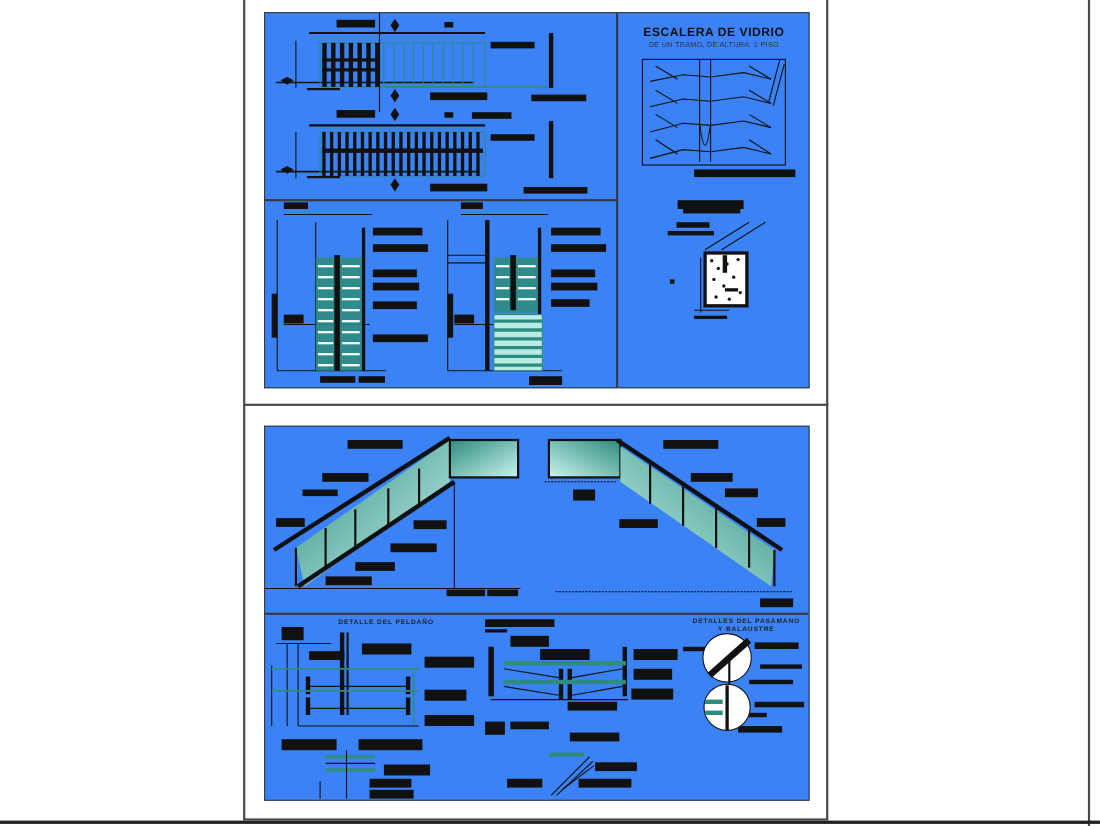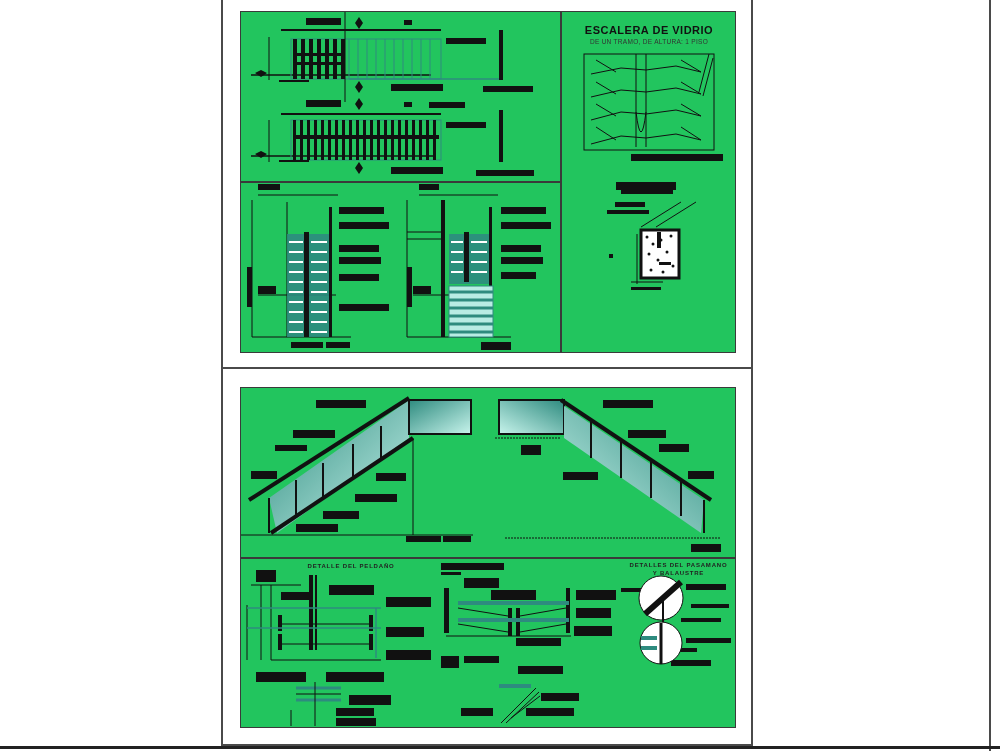--- a/index.html
+++ b/index.html
@@ -1,19 +1,19 @@
 <!DOCTYPE html>
 <html><head>
 <meta charset="utf-8">
 <style>
   html,body{margin:0;padding:0;background:#ffffff;}
   body{width:1000px;height:751px;position:relative;overflow:hidden;font-family:"Liberation Sans",sans-serif;}
   .vline{position:absolute;background:#4a4a4a;}
   .hline{position:absolute;background:#4a4a4a;}
-  .sheet{position:absolute;border:1.5px solid #3a3a3a;box-sizing:border-box;background:#22c55e;}
+  .sheet{position:absolute;border:1.5px solid #3a3a3a;box-sizing:border-box;background:#3b82f6;}
   .title{position:absolute;font-weight:bold;color:#111;text-align:center;letter-spacing:0.5px;}
   .lbl{position:absolute;font-weight:bold;color:#222;text-align:center;font-size:6px;letter-spacing:0.8px;line-height:8px;}
   svg{position:absolute;overflow:visible;}
 </style>
 </head>
 <body>
 
 <div class="vline" style="left:221px;top:0;width:2px;height:745px;"></div>
 <div class="vline" style="left:751px;top:0;width:2px;height:745px;"></div>
 <div class="vline" style="left:989px;top:0;width:2px;height:751px;"></div>

